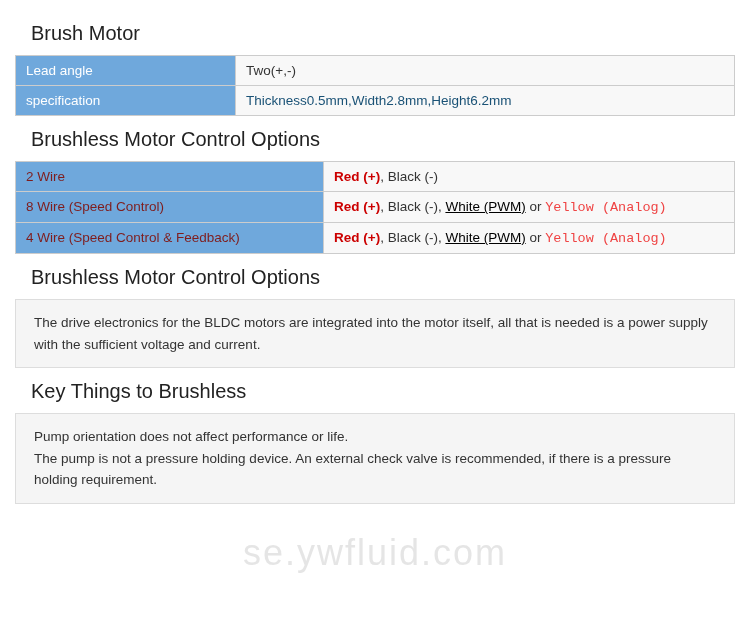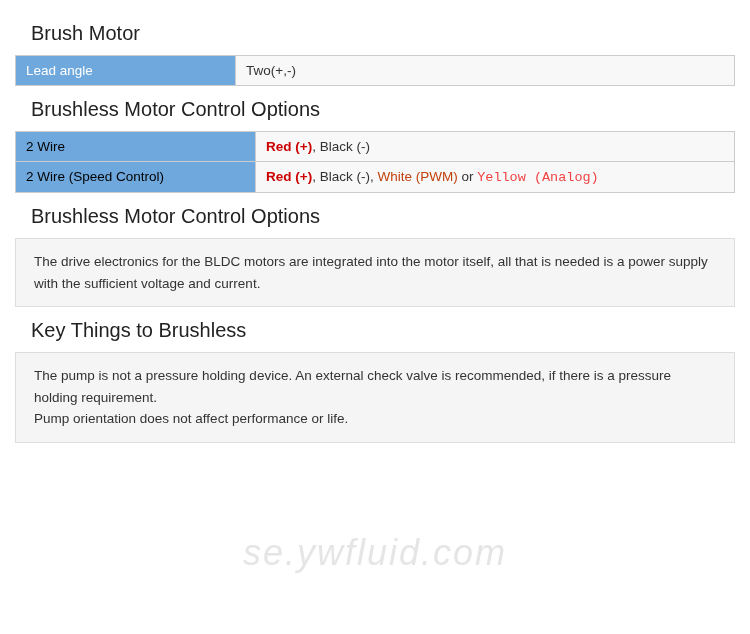--- a/index.html
+++ b/index.html
@@ -38,32 +38,32 @@
 
     .data-table .label-cell {
       background-color: #6fa8dc;
       color: #fff;
       font-weight: normal;
       width: 220px;
     }
 
     .data-table .label-cell-wide {
       background-color: #6fa8dc;
-      color: #000000;
+      color: #7f1d1d;
       font-weight: normal;
-      width: 240px;
+      width: 308px;
     }
 
     .data-table .value-cell {
       background-color: #f8f8f8;
       color: #333;
     }
 
     .red { color: #cc0000; font-weight: bold; }
-    .blue { color: #c2410c; }
+    .blue { color: #000000; text-decoration: underline; }
     .orange { color: #ef4444; font-family: Liberation Mono, monospace; }
 
     .info-box {
       background-color: #f5f5f5;
       border: 1px solid #ddd;
       padding: 12px 18px;
       margin-bottom: 8px;
       font-size: 13.5px;
       line-height: 1.6;
       color: #333;
@@ -71,68 +71,83 @@
 
     .watermark {
       position: absolute;
       bottom: 60px;
       left: 50%;
       transform: translateX(-50%);
       font-size: 36px;
       color: rgba(180, 180, 180, 0.35);
       white-space: nowrap;
       pointer-events: none;
-      font-style: italic;
       letter-spacing: 2px;
     }
   </style>
 </head>
 <body>
 
 <h2 class="section-title">Brush Motor</h2>
 
 <table class="data-table">
   <tbody>
       <tr>
     <td class="label-cell">Lead angle</td>
     <td class="value-cell">Two(+,-)</td>
+  </tr>
+  <tr>
+    <td class="label-cell">specification</td>
+    <td class="value-cell">
+      <span style="color:#1a5276;">Thickness0.5mm,Width2.8mm,Height6.2mm</span>
+    </td>
   </tr>
 </tbody>
   </table>
 
 <h2 class="section-title">Brushless Motor Control Options</h2>
 
 <table class="data-table">
   <tbody>
       <tr>
     <td class="label-cell-wide">2 Wire</td>
     <td class="value-cell">
       <span class="red">Red (+)</span>,
       <span>Black (-)</span>
     </td>
   </tr>
   <tr>
-    <td class="label-cell-wide">2 Wire (Speed Control)</td>
+    <td class="label-cell-wide">8 Wire (Speed Control)</td>
+    <td class="value-cell">
+      <span class="red">Red (+)</span>,
+      <span>Black (-)</span>,
+      <span class="blue">White (PWM)</span>
+      <span> or </span>
+      <span class="orange">Yellow (Analog)</span>
+    </td>
+  </tr>
+  <tr>
+    <td class="label-cell-wide">4 Wire (Speed Control &amp; Feedback)</td>
     <td class="value-cell">
       <span class="red">Red (+)</span>,
       <span>Black (-)</span>,
       <span class="blue">White (PWM)</span>
       <span> or </span>
       <span class="orange">Yellow (Analog)</span>
     </td>
   </tr>
 </tbody>
   </table>
 
 <h2 class="section-title">Brushless Motor Control Options</h2>
 
 <div class="info-box">
   <span>The drive electronics for the BLDC motors are integrated into the motor itself, all that is needed is a power supply with the sufficient voltage and current.</span>
 </div>
 
 <h2 class="section-title">Key Things to Brushless</h2>
 
 <div class="info-box">
+  <p>Pump orientation does not affect performance or life.</p>
   <p>The pump is not a pressure holding device. An external check valve is recommended, if there is a pressure holding requirement.</p>
-  <p>Pump orientation does not affect performance or life.</p>
 </div>
 
 <div class="watermark">se.ywfluid.com</div>
 
 </body></html>

